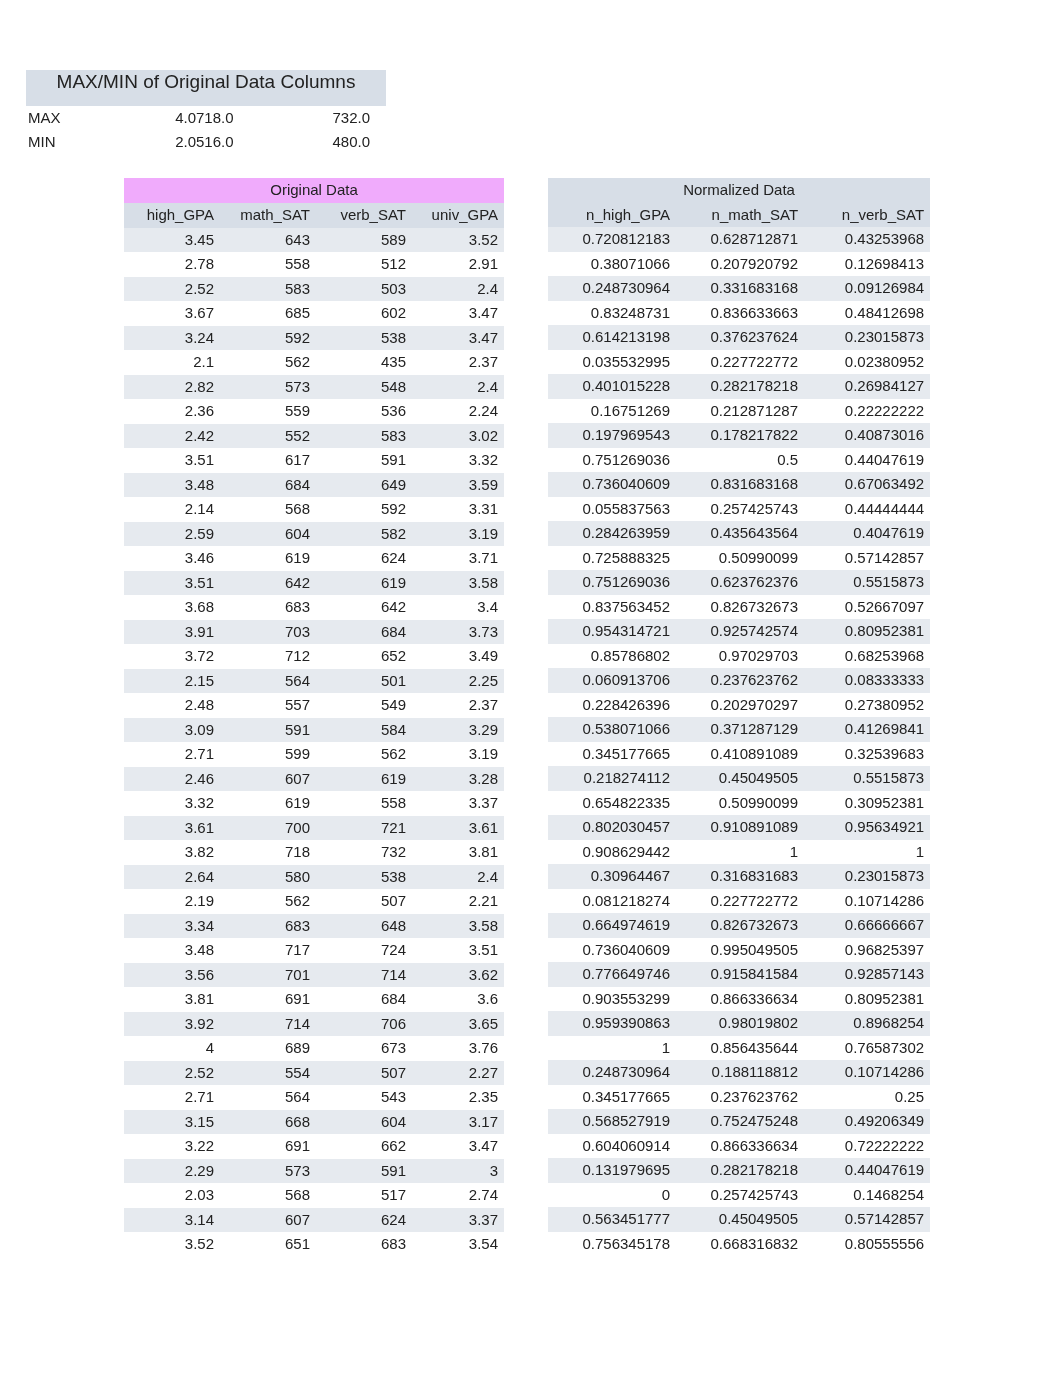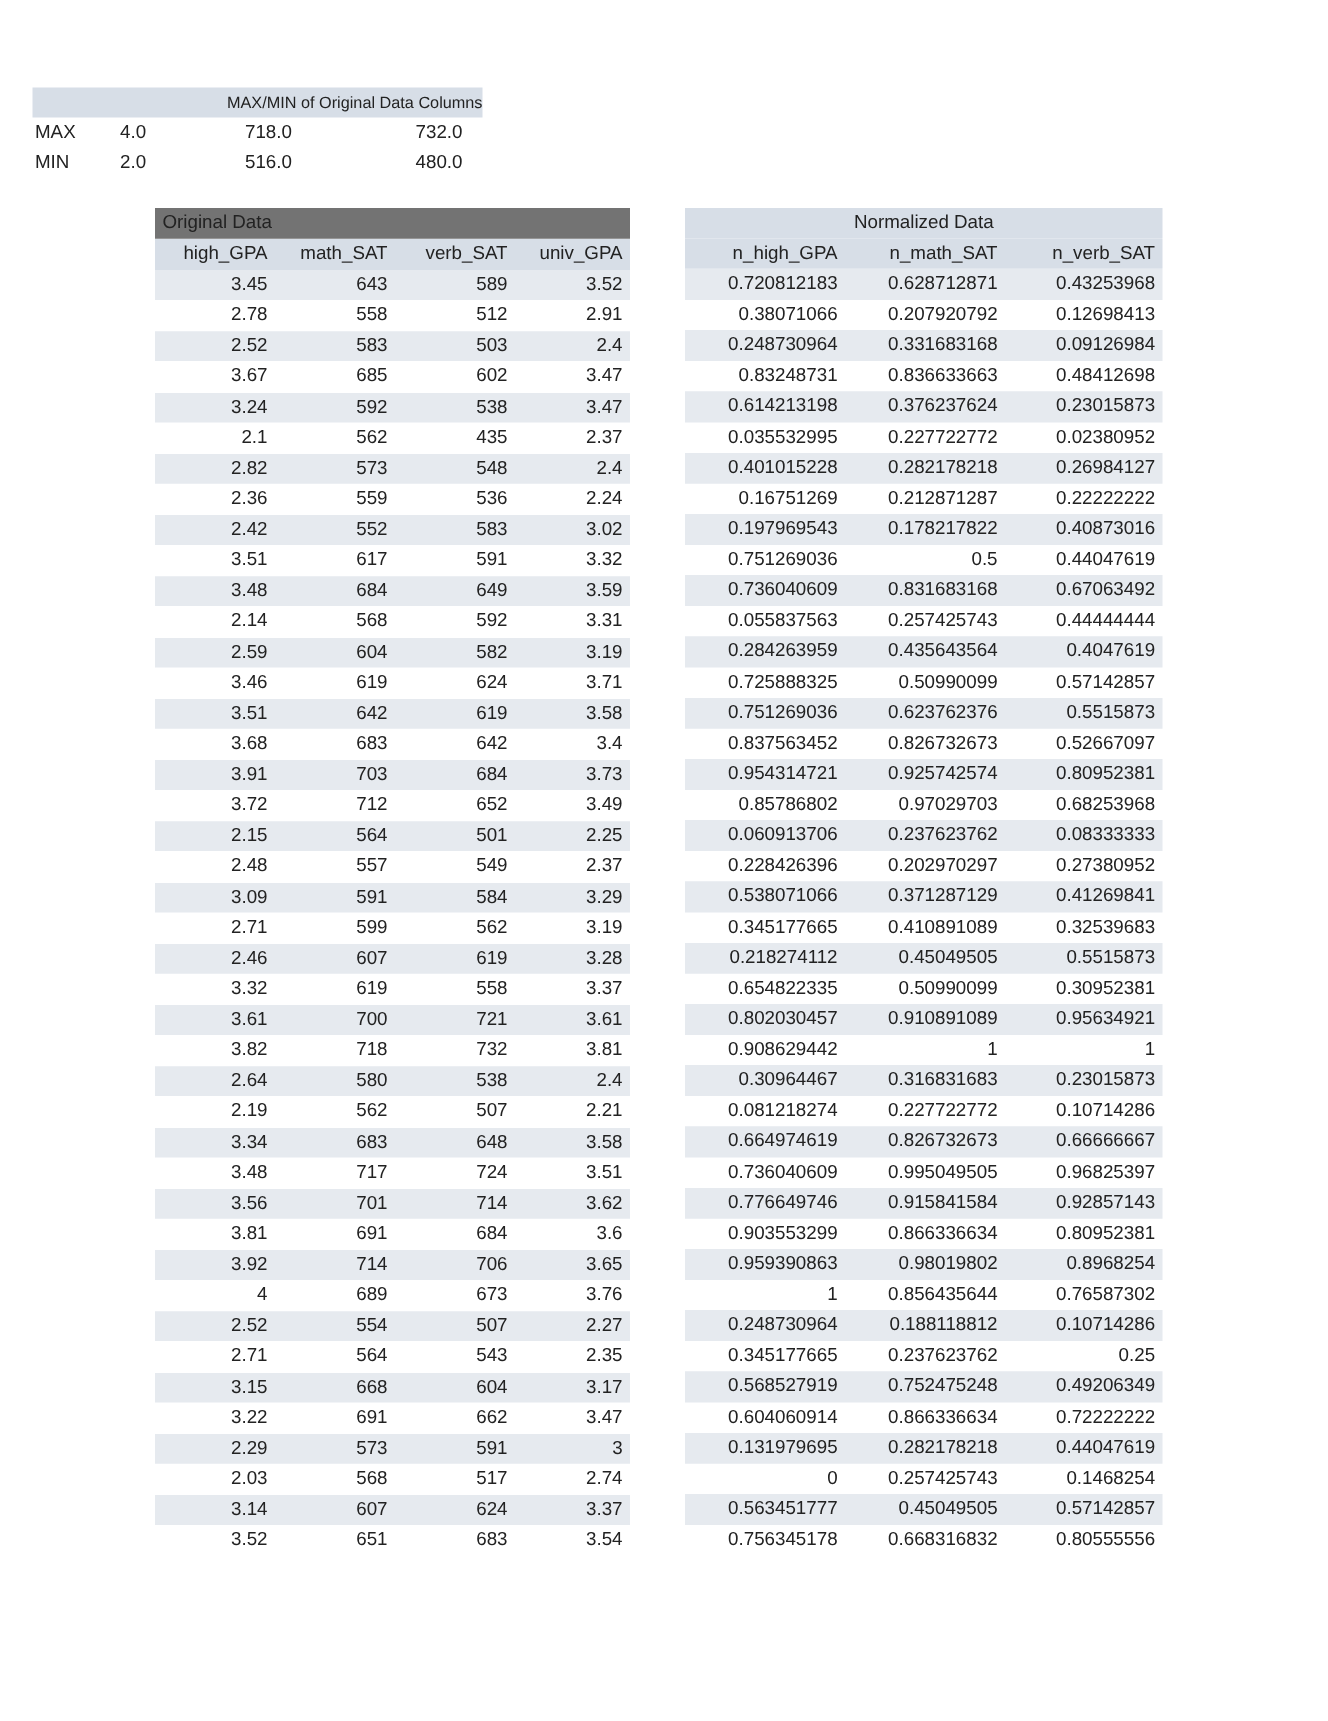--- a/index.html
+++ b/index.html
@@ -1,30 +1,30 @@
 <!DOCTYPE html>
 <html><head>
 <meta charset="utf-8">
 <style>
   html,body{margin:0;padding:0;background:#fff;font-family:Arial,Helvetica,sans-serif;font-size:15px;color:#222}
   .page{width:1062px;min-height:1377px;padding:70px 0 40px 26px;box-sizing:border-box}
   .block{display:inline-block;vertical-align:top}
   .summary{width:360px}
-  .summary .hdr{background:#d7dee7;height:24px;line-height:24px;font-size:13px;text-align:right}
+  .summary .hdr{background:#d7dee7;height:36px;line-height:24px;font-size:19px;text-align:center}
   .summary .row{display:flex;height:24px;line-height:24px}
   .summary .lab{width:68px;padding-left:2px}
-  .summary .v1{width:100px;}
+  .summary .v1{width:100px;text-align:right}
   .summary .v2{width:90px;}
   .summary .v3{width:84px;text-align:right}
   .tables{display:flex;margin-top:24px}
   table{border-collapse:collapse;table-layout:fixed}
   td,th{height:24.5px;line-height:24.5px;padding:0 6px;font-weight:400;white-space:nowrap;overflow:hidden}
   .orig{width:380px;margin-left:98px}
   .orig th,.orig td{text-align:right}
-  .orig .title th{background:#737373;height:25px;font-size:15px;text-align:left}
+  .orig .title th{background:#f0abfc;height:25px;font-size:15px;text-align:center}
   .orig .hdr th{background:#d7dee7;font-size:15px}
   .orig tbody tr:nth-child(odd) td{background:#e6eaef}
   .orig tbody tr:nth-child(even) td{background:#fff}
   .orig .c1{width:96px}.orig .c2{width:96px}.orig .c3{width:96px}.orig .c4{width:92px}
   .norm{width:380px;margin-left:44px}
   .norm th,.norm td{text-align:right}
   .norm .title th{background:#d7dee7;text-align:center}
   .norm .hdr th{background:#d7dee7}
   .norm tbody tr:nth-child(odd) td{background:#e6eaef}
   .norm tbody tr:nth-child(even) td{background:#fff}

